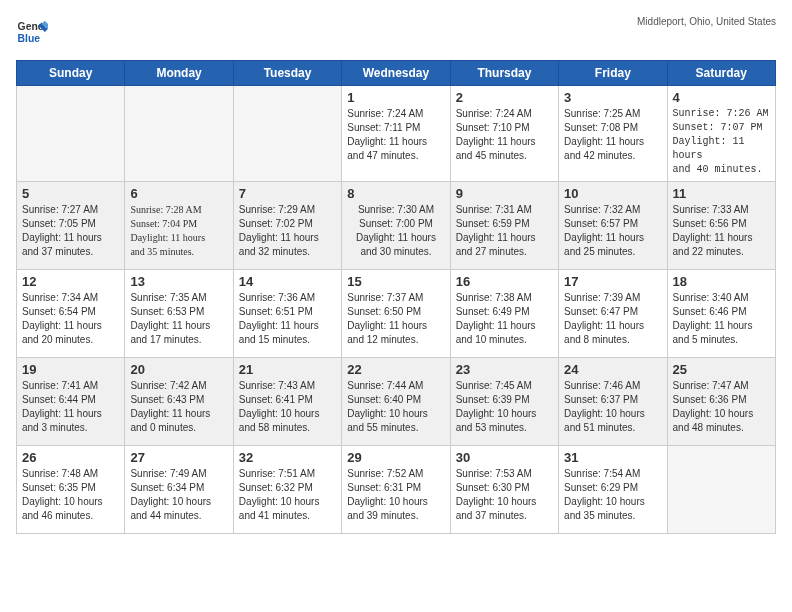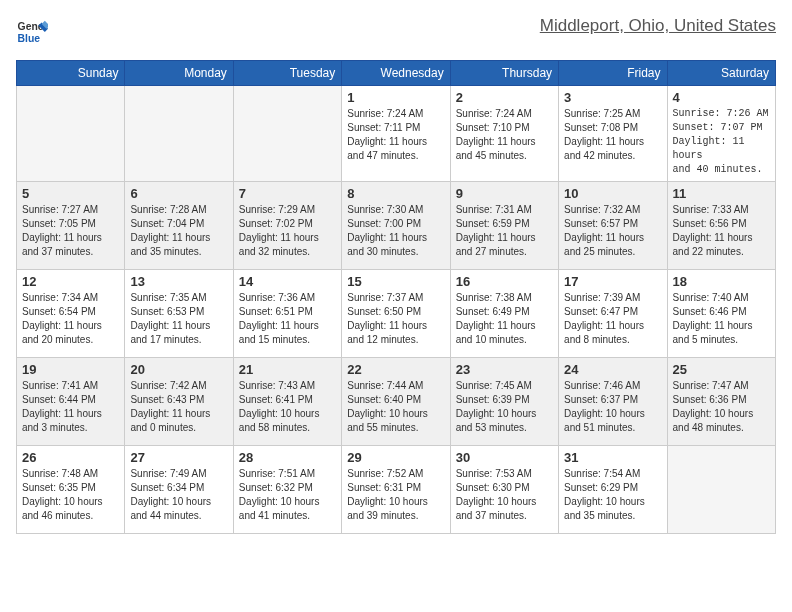--- a/index.html
+++ b/index.html
@@ -27,36 +27,35 @@
     }
     .title-block {
       text-align: right;
     }
     .month-title {
       font-size: 32px;
       font-weight: bold;
       color: #333;
     }
     .location {
-      font-size: 17px;
+      font-size: 10px;
       color: #555;
-      text-decoration: underline;
     }
     .calendar {
       width: 100%;
       border-collapse: collapse;
       font-size: 11px;
     }
     .calendar th {
       background-color: #2563b0;
       color: white;
-      text-align: right;
+      text-align: center;
       padding: 5px 6px;
       font-size: 12px;
-      font-weight: normal;
+      font-weight: bold;
       border: 1px solid #1e4f9c;
     }
     .calendar td {
       border: 1px solid #ccc;
       vertical-align: top;
       padding: 4px 5px;
       height: 88px;
       width: 108px;
       background: #fff;
     }
@@ -144,35 +143,35 @@
       <tr class="row-shaded">
         <td>
           <div class="day-number">5</div>
           <div class="day-info" style="white-space: pre-line;">Sunrise: 7:27 AM
 Sunset: 7:05 PM
 Daylight: 11 hours
 and 37 minutes.</div>
         </td>
         <td>
           <div class="day-number">6</div>
-          <div class="day-info" style="white-space: pre-line;">Sunrise: 7:28 AM
+          <div class="day-info" style="white-space: pre-line; font-family: Liberation Serif, serif;">Sunrise: 7:28 AM
 Sunset: 7:04 PM
 Daylight: 11 hours
 and 35 minutes.</div>
         </td>
         <td>
           <div class="day-number">7</div>
           <div class="day-info" style="white-space: pre-line;">Sunrise: 7:29 AM
 Sunset: 7:02 PM
 Daylight: 11 hours
 and 32 minutes.</div>
         </td>
         <td>
           <div class="day-number">8</div>
-          <div class="day-info" style="white-space: pre-line;">Sunrise: 7:30 AM
+          <div class="day-info" style="white-space: pre-line; text-align: center;">Sunrise: 7:30 AM
 Sunset: 7:00 PM
 Daylight: 11 hours
 and 30 minutes.</div>
         </td>
         <td>
           <div class="day-number">9</div>
           <div class="day-info" style="white-space: pre-line;">Sunrise: 7:31 AM
 Sunset: 6:59 PM
 Daylight: 11 hours
 and 27 minutes.</div>
@@ -230,21 +229,21 @@
         </td>
         <td>
           <div class="day-number">17</div>
           <div class="day-info" style="white-space: pre-line;">Sunrise: 7:39 AM
 Sunset: 6:47 PM
 Daylight: 11 hours
 and 8 minutes.</div>
         </td>
         <td>
           <div class="day-number">18</div>
-          <div class="day-info" style="white-space: pre-line;">Sunrise: 7:40 AM
+          <div class="day-info" style="white-space: pre-line;">Sunrise: 3:40 AM
 Sunset: 6:46 PM
 Daylight: 11 hours
 and 5 minutes.</div>
         </td>
       </tr>
       <tr class="row-shaded">
         <td>
           <div class="day-number">19</div>
           <div class="day-info" style="white-space: pre-line;">Sunrise: 7:41 AM
 Sunset: 6:44 PM
@@ -303,21 +302,21 @@
 and 46 minutes.</div>
         </td>
         <td>
           <div class="day-number">27</div>
           <div class="day-info" style="white-space: pre-line;">Sunrise: 7:49 AM
 Sunset: 6:34 PM
 Daylight: 10 hours
 and 44 minutes.</div>
         </td>
         <td>
-          <div class="day-number">28</div>
+          <div class="day-number">32</div>
           <div class="day-info" style="white-space: pre-line;">Sunrise: 7:51 AM
 Sunset: 6:32 PM
 Daylight: 10 hours
 and 41 minutes.</div>
         </td>
         <td>
           <div class="day-number">29</div>
           <div class="day-info" style="white-space: pre-line;">Sunrise: 7:52 AM
 Sunset: 6:31 PM
 Daylight: 10 hours

